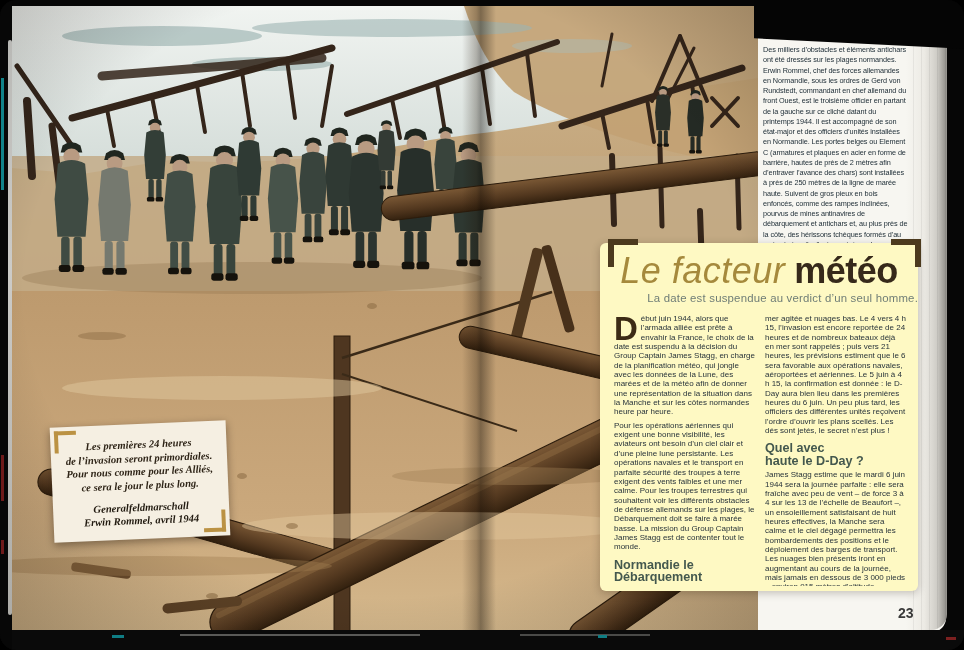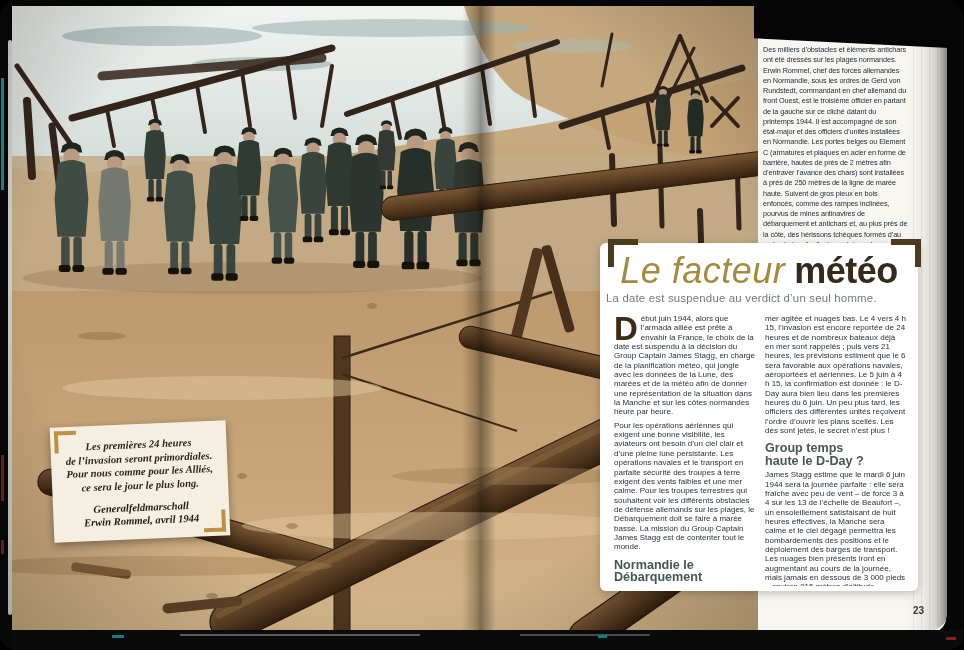--- a/index.html
+++ b/index.html
@@ -42,41 +42,41 @@
     font-size:10.6px;line-height:13px;color:#211a10;}
   .q-corner{position:absolute;width:18px;height:18px;}
   .q-tl{left:4px;top:4px;border-left:4px solid #bb9243;border-top:4px solid #bb9243;}
   .q-br{right:4px;bottom:4px;border-right:4px solid #bb9243;border-bottom:4px solid #bb9243;}
 
   
   .caption{position:absolute;left:763px;top:45px;width:146px;height:200px;overflow:hidden;
     font-size:7.3px;line-height:10.25px;letter-spacing:-.1px;color:#22313a;text-align:left;}
 
   
-  .panel{position:absolute;left:600px;top:243px;width:318px;height:348px;background:#ffffff;
+  .panel{position:absolute;left:600px;top:243px;width:318px;height:348px;background:#fef9c3;
     border-radius:6px;box-shadow:0 2px 8px rgba(30,18,4,.25);}
   .bracket{position:absolute;width:24px;height:22px;}
   .b-tl{left:8px;top:-4px;border-left:6px solid #4c3a1e;border-top:6px solid #4c3a1e;}
   .b-tr{right:-3px;top:-4px;border-right:6px solid #4c3a1e;border-top:6px solid #4c3a1e;}
   .title-line{position:absolute;left:0;top:7px;width:100%;text-align:center;white-space:nowrap;}
   .title-it{font-style:italic;font-weight:400;font-size:36px;letter-spacing:.5px;color:#a5893c;}
   .title-b{font-weight:800;font-size:36px;letter-spacing:-.5px;color:#36291a;margin-left:9px;}
-  .subtitle{position:absolute;left:0;top:49px;width:100%;text-align:left;
-    font-size:11.4px;color:#6f7d76;letter-spacing:.2px;padding-left:6px;}
+  .subtitle{position:absolute;left:0;top:49px;width:100%;text-align:right;
+    font-size:11.4px;color:#6f7d76;letter-spacing:.2px;}
   .columns{position:absolute;left:14px;top:71px;width:292px;height:272px;display:flex;gap:10px;overflow:hidden;}
   .col{width:141px;overflow:hidden;}
   .col p{margin:0;font-size:8px;line-height:9.35px;color:#27333a;text-align:left;}
   .col p + p{margin-top:4px;}
   .dropcap{float:left;font-size:33px;line-height:27px;font-weight:bold;color:#3c2b15;padding:1px 3px 0 0;}
   .sec-head{margin:7px 0 3px;font-size:12.6px;line-height:12.4px;font-weight:bold;color:#44584e;}
   .sec-head span{display:block;}
 
   
-  .page-number{position:absolute;left:898px;top:605px;width:26px;text-align:right;
-    font-size:10px;font-weight:bold;color:#3a3a3a;}
+  .page-number{position:absolute;left:898px;top:605px;width:26px;text-align:left;
+    font-size:14px;font-weight:bold;color:#3a3a3a;}
 </style>
 </head>
 <body>
 
 <div class="stage">
 
   <div class="right-page"></div>
   <div class="page-edge-right"></div>
 
   <div class="photo">
@@ -252,21 +252,21 @@
         <p>Pour les opérations aériennes qui exigent une bonne visibilité, les aviateurs ont besoin d’un ciel clair et d’une pleine lune persistante. Les opérations navales et le transport en parfaite sécurité des troupes à terre exigent des vents faibles et une mer calme. Pour les troupes terrestres qui souhaitent voir les différents obstacles de défense allemands sur les plages, le Débarquement doit se faire à marée basse. La mission du Group Captain James Stagg est de contenter tout le monde.</p>
         <div class="sec-head">
           <span>Normandie le</span>
           <span>Débarquement</span>
         </div>
         <p>Trois dates permettent de bénéficier simultanément de la pleine lune et d’une marée basse : ce sont les 5, 6 et 7 juin. Le 3 juin, alors que le D-Day est prévu le 5, la météo ne convient pas : vents forts,</p>
       </div>
       <div class="col">
         <p>mer agitée et nuages bas. Le 4 vers 4 h 15, l’invasion est encore reportée de 24 heures et de nombreux bateaux déjà en mer sont rappelés ; puis vers 21 heures, les prévisions estiment que le 6 sera favorable aux opérations navales, aéroportées et aériennes. Le 5 juin à 4 h 15, la confirmation est donnée : le D-Day aura bien lieu dans les premières heures du 6 juin. Un peu plus tard, les officiers des différentes unités reçoivent l’ordre d’ouvrir les plans scellés. Les dés sont jetés, le secret n’est plus !</p>
         <div class="sec-head">
-          <span>Group temps</span>
+          <span>Quel avec</span>
           <span>haute le D-Day ?</span>
         </div>
         <p>James Stagg estime que le mardi 6 juin 1944 sera la journée parfaite : elle sera fraîche avec peu de vent – de force 3 à 4 sur les 13 de l’échelle de Beaufort –, un ensoleillement satisfaisant de huit heures effectives, la Manche sera calme et le ciel dégagé permettra les bombardements des positions et le déploiement des barges de transport. Les nuages bien présents iront en augmentant au cours de la journée, mais jamais en dessous de 3 000 pieds – environ 915 mètres d’altitude. Eisenhower peut enfin donner le go.</p>
       </div>
     </div>
   </div>
 
   <div class="page-number">23</div>
 
   <div class="gutter-shadow"></div>

